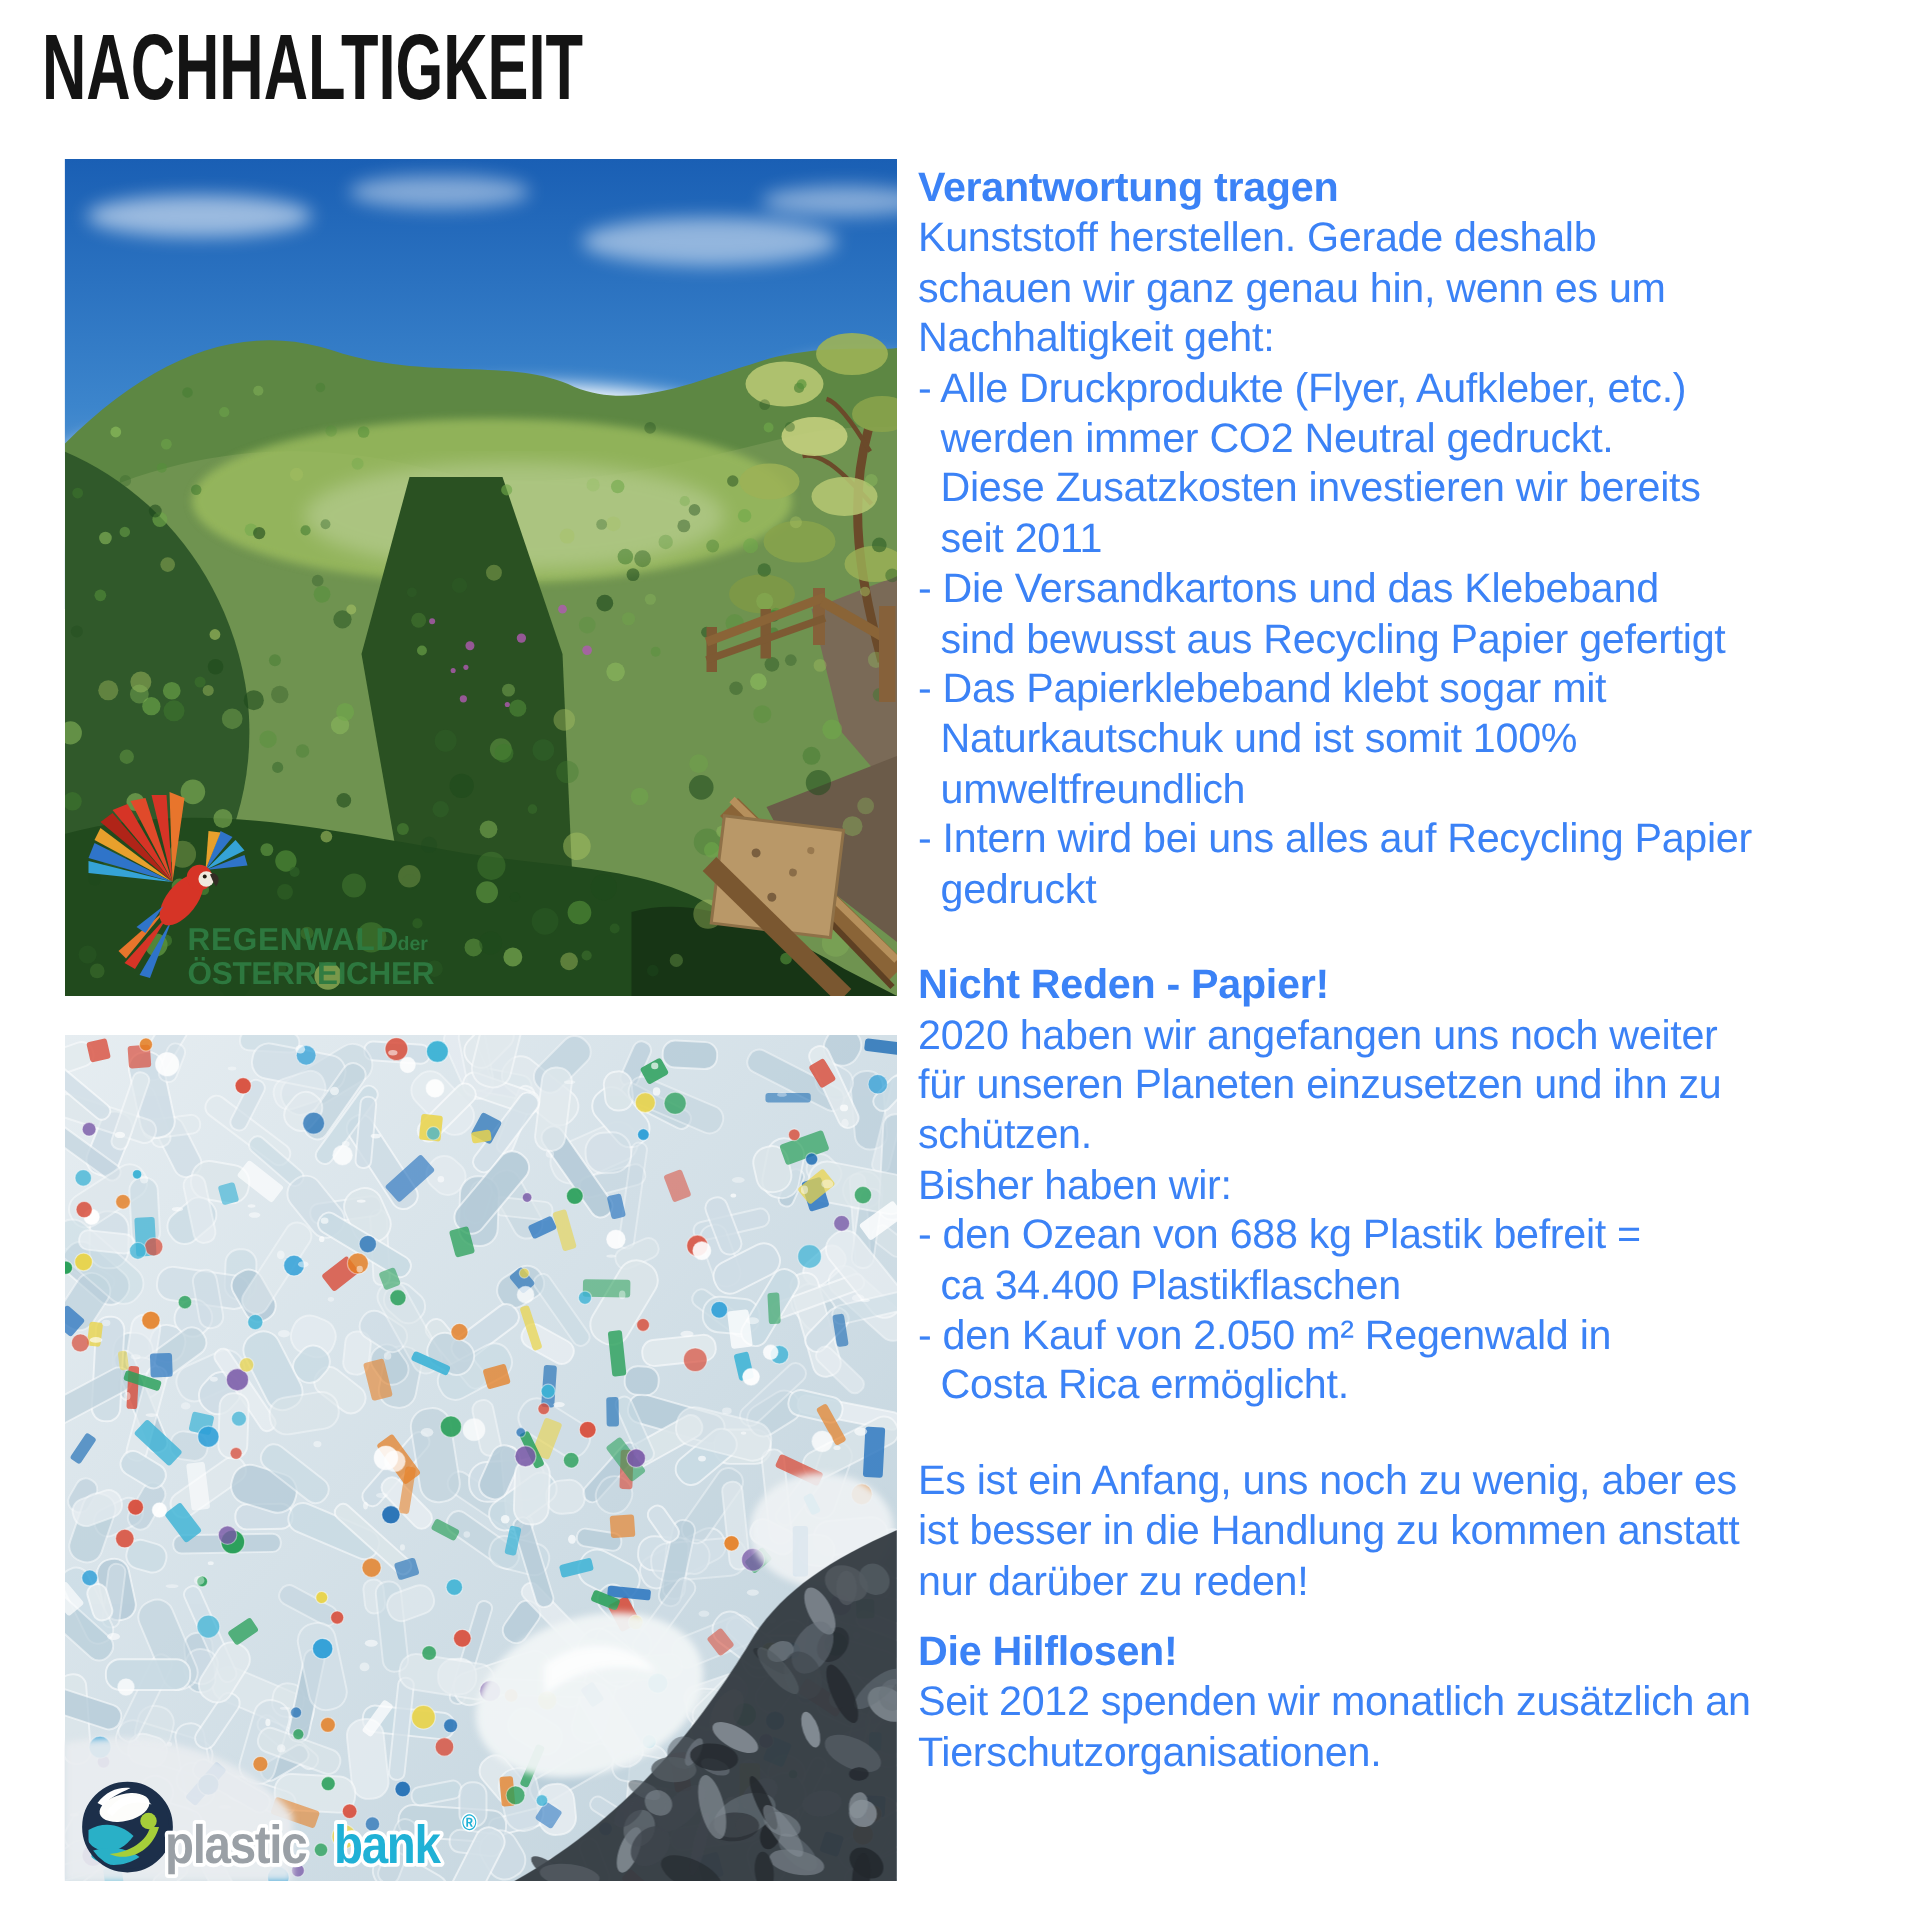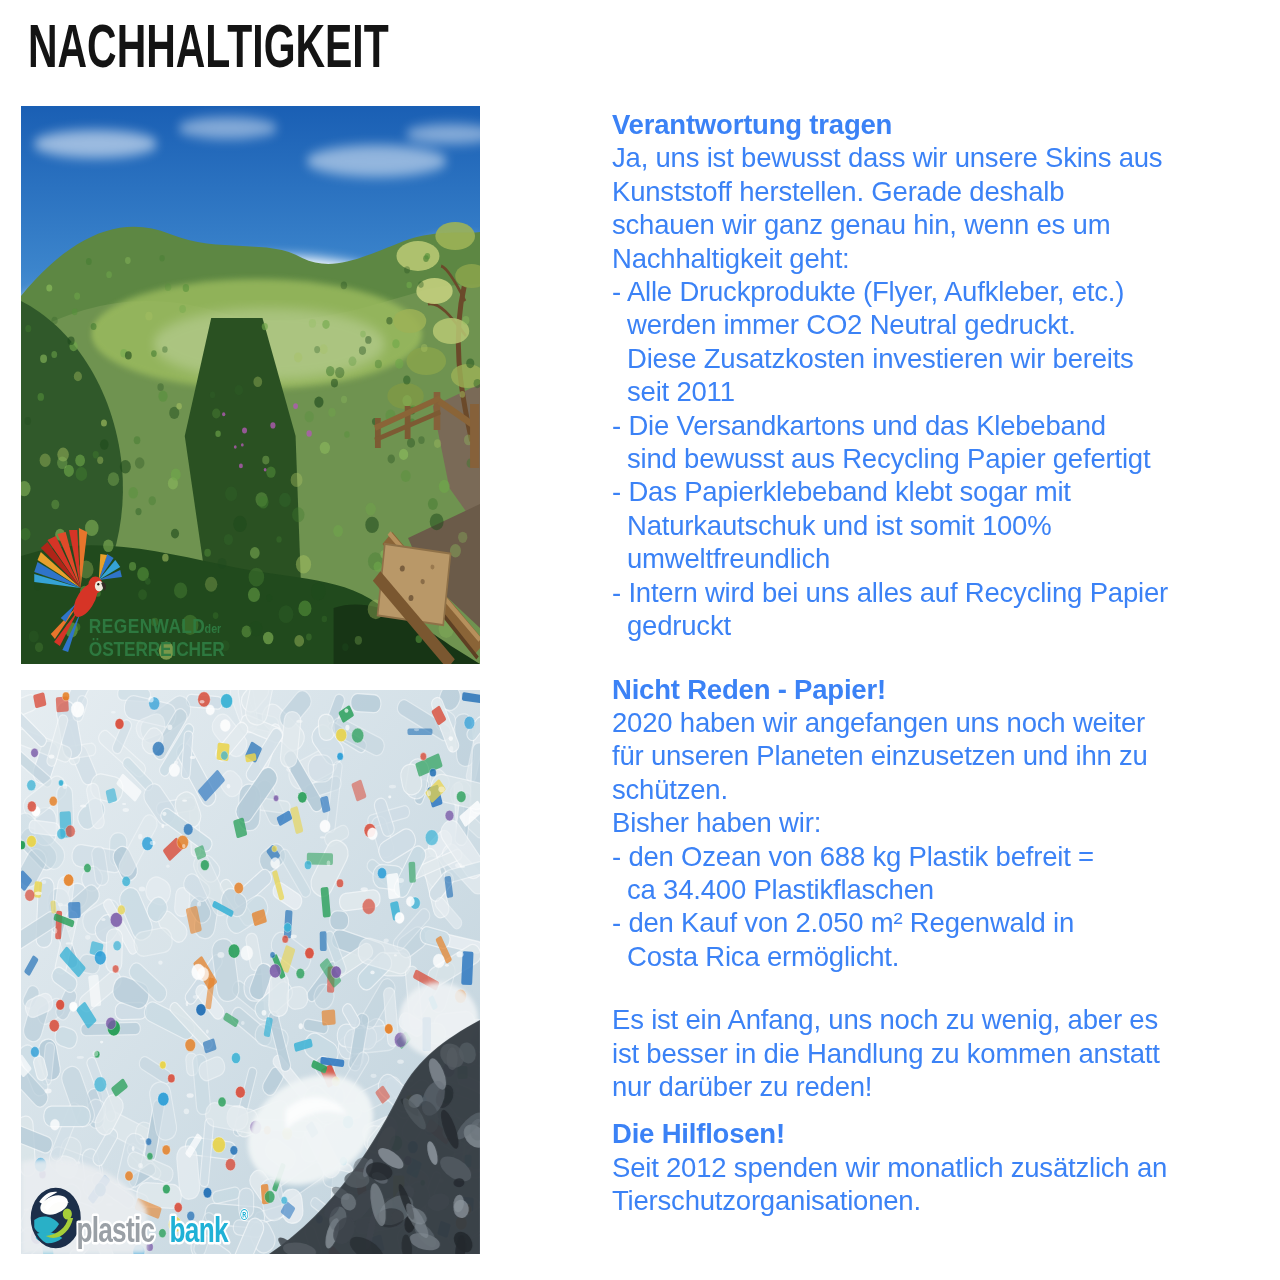--- a/index.html
+++ b/index.html
@@ -1,21 +1,21 @@
 <!DOCTYPE html>
 <html><head>
 <meta charset="utf-8">
 <style>
   html,body{margin:0;padding:0;background:#ffffff;}
   .canvas{position:relative;width:1280px;height:1280px;background:#ffffff;overflow:hidden;
           font-family:"Liberation Sans","DejaVu Sans",sans-serif;color:#242122;border-radius:11px;}
   .title{position:absolute;left:28px;top:10px;margin:0;font-size:62px;font-weight:800;
          color:#141414;letter-spacing:0;transform:scaleX(.66);transform-origin:left top;
          white-space:nowrap;}
-  .photo{position:absolute;left:21px;width:459px;overflow:hidden;}
+  .photo{position:absolute;left:43px;width:555px;overflow:hidden;}
   #forest{top:106px;height:558px;}
   #plastic{top:690px;height:564px;}
   .photo svg{display:block;width:100%;height:100%;}
   .col{position:absolute;left:612px;top:108px;width:660px;font-size:27.5px;line-height:33.4px;
        letter-spacing:-0.2px;color:#3b82f6;}
   .sec+.sec{margin-top:30px;}
   .sec:last-child{margin-top:14px;}
   .sec-heading{font-weight:700;}
   .line{white-space:pre;}
   .line.cont{padding-left:15px;}
@@ -1072,21 +1072,20 @@
           <text class="pb-cyan" x="128" y="0" font-size="36" letter-spacing="-1">bank</text>
           <text class="pb-reg" x="225" y="-22" font-size="15">®</text>
         </g>
       </g>
     </svg>
   </div>
 
   <div class="col" id="text-col">
       <div class="sec">
         <div class="sec-heading">Verantwortung tragen</div>
-        <div class="line plain">Ja, uns ist bewusst dass wir unsere Skins aus</div>
         <div class="line plain">Kunststoff herstellen. Gerade deshalb</div>
         <div class="line plain">schauen wir ganz genau hin, wenn es um</div>
         <div class="line plain">Nachhaltigkeit geht:</div>
         <div class="line bullet">- Alle Druckprodukte (Flyer, Aufkleber, etc.)</div>
         <div class="line cont">werden immer CO2 Neutral gedruckt.</div>
         <div class="line cont">Diese Zusatzkosten investieren wir bereits</div>
         <div class="line cont">seit 2011</div>
         <div class="line bullet">- Die Versandkartons und das Klebeband</div>
         <div class="line cont">sind bewusst aus Recycling Papier gefertigt</div>
         <div class="line bullet">- Das Papierklebeband klebt sogar mit</div>

